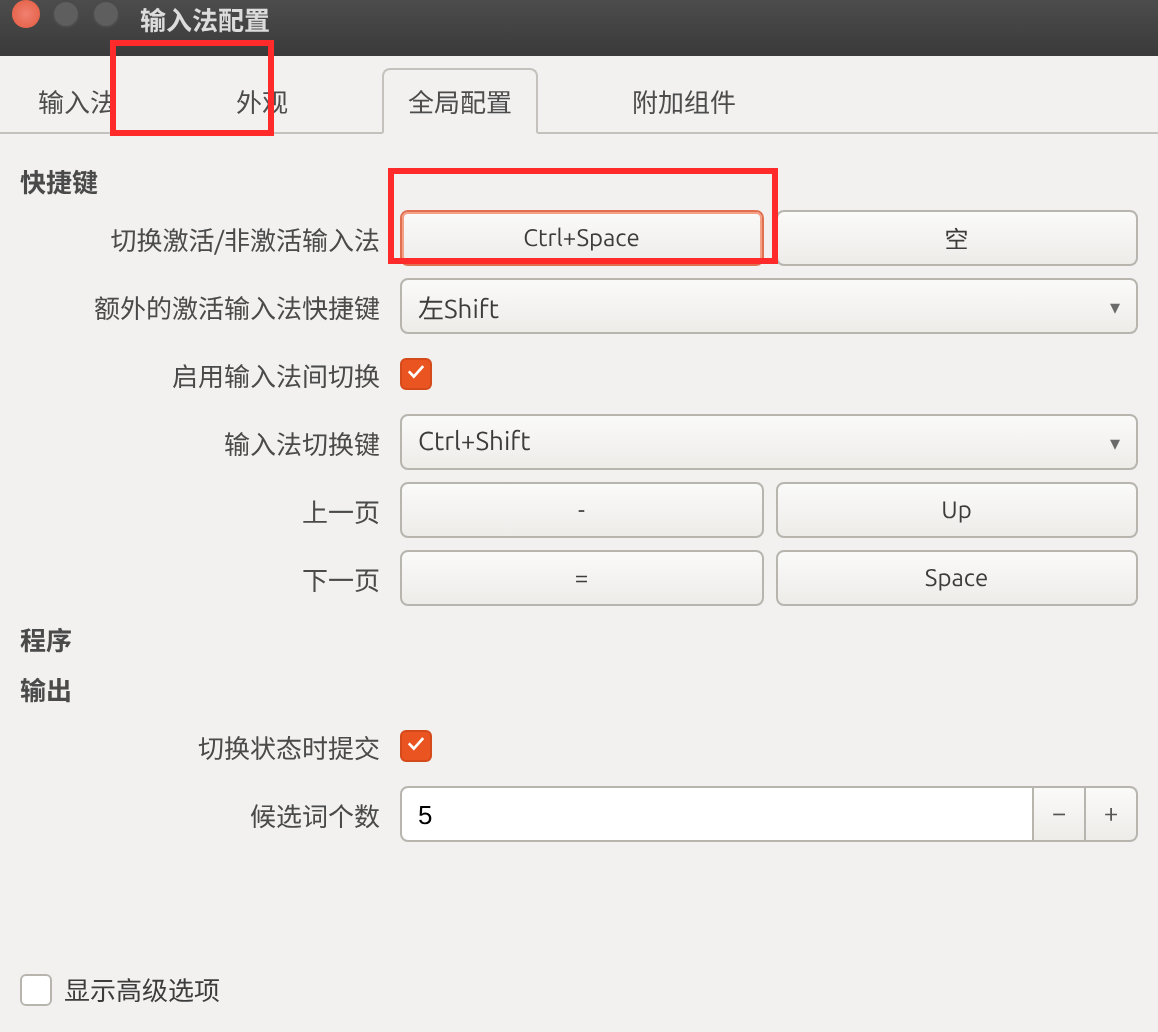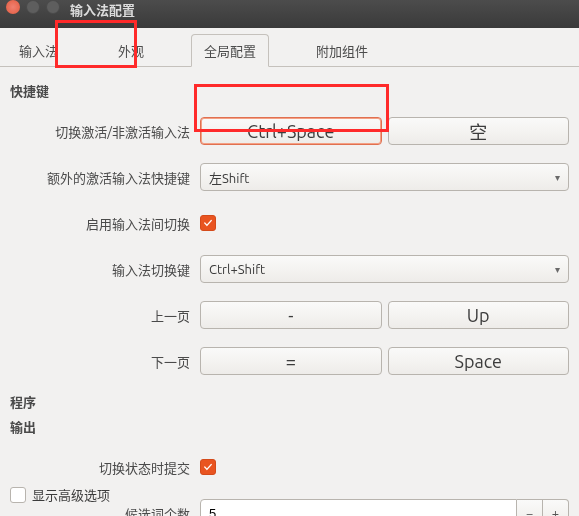--- a/index.html
+++ b/index.html
@@ -7,24 +7,24 @@
 .titlebar { height: 28px; background: linear-gradient(#4c4c4c, #3a3a3a); display: flex; padding: 0 6px; gap: 6px; }
 .tb-btn { width: 14px; height: 14px; border-radius: 50%; }
 .tb-close { background: radial-gradient(circle, #f08070, #e25b3f); }
 .tb-circle { background: #5e5e5e; border: 1px solid #4a4a4a; }
 .tb-title { color: #dcdcdc; font-weight: bold; margin-left: 4px; font-size: 13px; }
 .tabs { display: flex; padding: 6px 6px 0 6px; background: #f2f1f0; border-bottom: 1px solid #c5c1bc; gap: 34px; }
 .tab { padding: 6px 12px; border: 1px solid transparent; cursor: pointer; color: #4c4c4c; border-bottom: none; }
 .tab.active { background: #f2f1f0; border: 1px solid #c5c1bc; border-bottom: 1px solid #f2f1f0; border-radius: 4px 4px 0 0; margin-bottom: -1px; }
 .content { padding: 8px 10px; }
 .section-header { font-weight: bold; color: #4a4a4a; margin: 6px 0 4px 0; }
-.row { display: flex; align-items: center; margin: 16px 0; min-height: 30px; }
+.row { display: flex; align-items: center; margin: 4px 0; min-height: 30px; }
 .label-col { width: 190px; text-align: right; padding-right: 10px; color: #4a4a4a; }
 .ctrl-col { flex: 1; display: flex; gap: 6px; align-items: center; }
-.btn { flex: 1; height: 28px; border: 1px solid #b8b4ae; border-radius: 4px; background: linear-gradient(#fafaf9, #eeece9); display: flex; align-items: center; justify-content: center; cursor: pointer; font-size: 18px; color: #3c3c3c; }
+.btn { flex: 1; height: 28px; border: 1px solid #b8b4ae; border-radius: 4px; background: linear-gradient(#fafaf9, #eeece9); display: flex; align-items: center; justify-content: center; cursor: pointer; font-size: 12px; color: #3c3c3c; }
 .btn-orange { border-color: #e07050; box-shadow: inset 0 0 0 1px #f4a084; }
 .combo { flex: 1; height: 28px; border: 1px solid #b8b4ae; border-radius: 4px; background: linear-gradient(#fafaf9, #eeece9); display: flex; align-items: center; padding: 0 8px; cursor: pointer; position: relative; }
 .combo::after { content: "▾"; position: absolute; right: 8px; color: #6a6a6a; font-size: 10px; }
 .chk { width: 16px; height: 16px; border: 1px solid #b8b4ae; border-radius: 3px; background: #fff; display: inline-flex; align-items: center; justify-content: center; }
 .chk.checked { background: #e95420; border-color: #d44a1a; }
 .chk.checked::after { content: "✓"; color: #fff; font-size: 12px; font-weight: bold; line-height: 1; }
 .spinbox { flex: 1; display: flex; align-items: center; height: 28px; }
 .spinbox input { flex: 1; height: 28px; border: 1px solid #b8b4ae; border-radius: 4px 0 0 4px; padding: 0 8px; font-size: 13px; background: #fff; }
 .spin-btn { width: 26px; height: 28px; border: 1px solid #b8b4ae; border-left: none; background: linear-gradient(#fafaf9, #eeece9); display: flex; align-items: center; justify-content: center; cursor: pointer; color: #555; }
 .spin-btn.last { border-radius: 0 4px 4px 0; }

